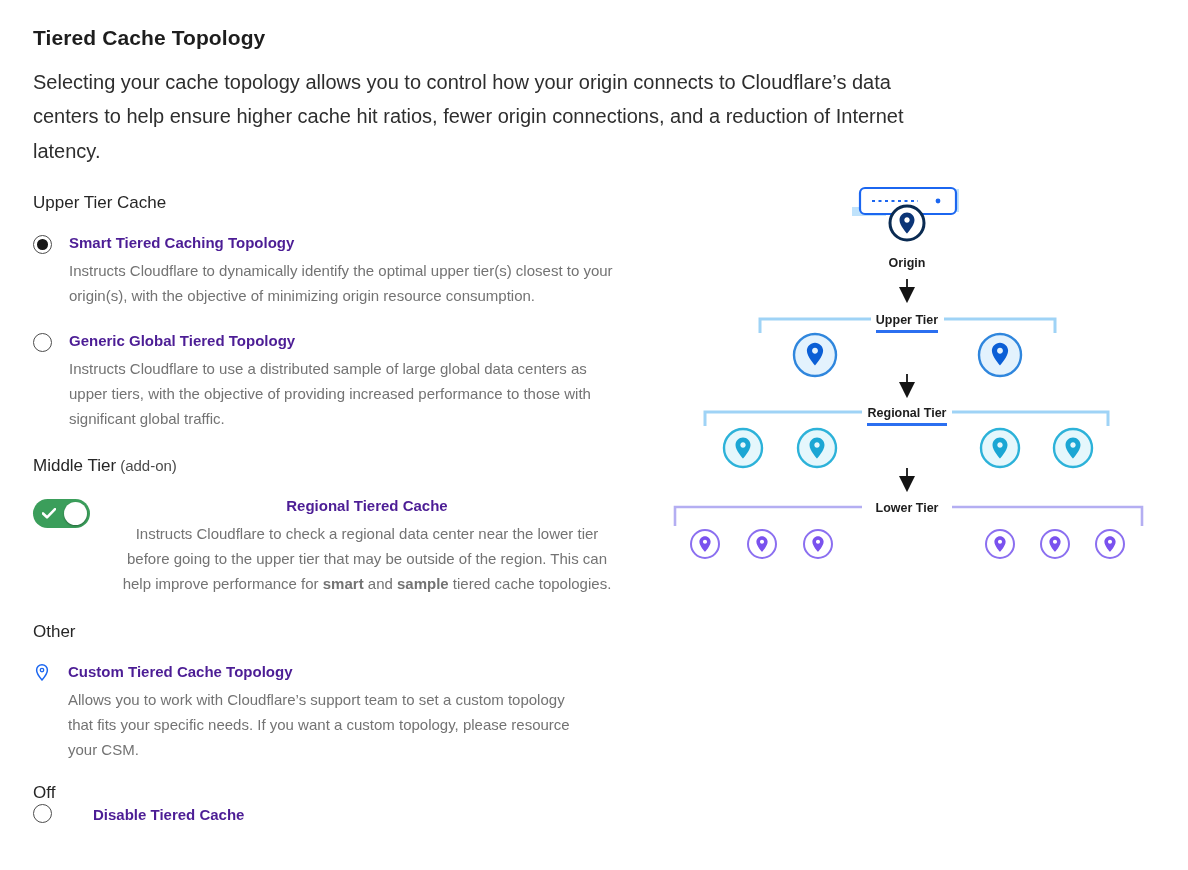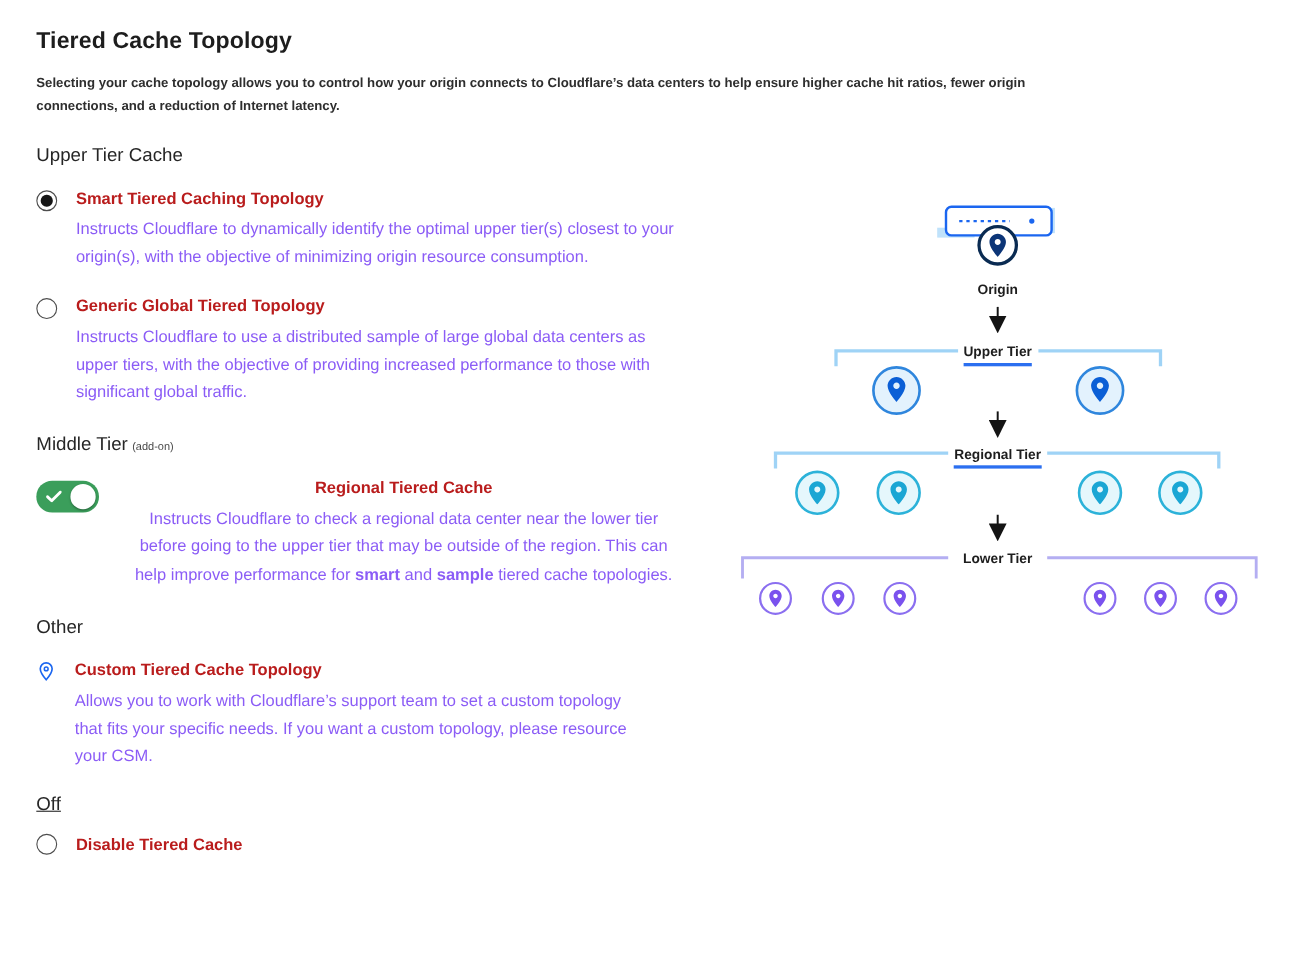--- a/index.html
+++ b/index.html
@@ -2,33 +2,33 @@
 <html><head>
 <meta charset="utf-8">
 <style>
   * { box-sizing: border-box; }
   html,body { margin:0; padding:0; background:#fff; }
   body { font-family:"Liberation Sans", sans-serif; color:#2b2b2b; }
   .page { position:relative; width:1188px; height:870px; background:#fff; overflow:hidden; }
   .content { position:absolute; left:33px; top:26px; width:940px; }
 
   .page-title { font-size:21px; font-weight:700; color:#1d1d1d; margin:0 0 15px 0; letter-spacing:.1px; }
-  .intro { font-size:12px; line-height:1.72; color:#2e2e2e; max-width:915px; margin:0 0 25px 0;font-weight:bold; }
+  .intro { font-size:20px; line-height:1.72; color:#2e2e2e; max-width:915px; margin:0 0 25px 0; }
 
   .section-heading { font-size:17px; font-weight:400; color:#262626; margin:0 0 19px 0; }
-  .section-heading .note { font-size:10px; color:#4a4a4a; margin-left:4px; }
+  .section-heading .note { font-size:15px; color:#4a4a4a; margin-left:4px; }
 
   .opt-row { display:flex; gap:17px; margin-bottom:21px; }
   .control-col { flex:0 0 auto; padding-top:3px; }
 
   .radio { width:19px; height:19px; border:1.6px solid #4d4d4d; border-radius:50%; position:relative; background:#fff; cursor:pointer; }
   .radio.checked::after { content:""; position:absolute; inset:3.2px; background:#161616; border-radius:50%; }
 
-  .opt-label { font-size:15px; font-weight:700; color:#b91c1c; margin:0 0 5px 0; line-height:1.4; }
-  .opt-desc { font-size:15px; line-height:1.68; color:#8b5cf6; margin:0; }
+  .opt-label { font-size:15px; font-weight:700; color:#4c1d95; margin:0 0 5px 0; line-height:1.4; }
+  .opt-desc { font-size:15px; line-height:1.68; color:#737373; margin:0; }
   .w-upper { width:560px; }
   .w-regional { width:498px;text-align:center; }
   .w-custom { width:505px; }
 
   .toggle { width:57px; height:29px; border-radius:15px; background:#3b9e5b; position:relative; display:inline-block; cursor:pointer; border:none; }
   .toggle .knob { position:absolute; top:3px; right:3px; width:23px; height:23px; border-radius:50%; background:#fff; box-shadow:0 1px 2px rgba(0,0,0,.35); }
   .toggle .check { position:absolute; left:9px; top:9px; line-height:0; }
 
   .pin-icon-small { padding-top:1px; }
 
@@ -96,28 +96,28 @@
           <path d="M12 2.5c-4 0-7.2 3.2-7.2 7.2 0 5.2 7.2 13.2 7.2 13.2s7.2-8 7.2-13.2c0-4-3.2-7.2-7.2-7.2z" fill="none" stroke="#1b66f0" stroke-width="2"></path>
           <circle cx="12" cy="9.8" r="2.3" fill="none" stroke="#1b66f0" stroke-width="1.8"></circle>
         </svg>
       </div>
       <div class="w-custom">
         <div class="opt-label">Custom Tiered Cache Topology</div>
         <p class="opt-desc">Allows you to work with Cloudflare’s support team to set a custom topology that fits your specific needs. If you want a custom topology, please resource your CSM.</p>
       </div>
     </div>
 
-    <h2 class="section-heading" style="margin-bottom:16px;text-decoration:underline;">Off</h2>
+    <h2 class="section-heading" style="margin-bottom:0;">Off</h2>
 
     <div class="opt-row">
       <div class="control-col" style="padding-top:1px;">
         <div class="radio" role="radio" aria-checked="false"></div>
       </div>
       <div>
-        <div class="opt-label" style="margin-top:1px;">Disable Tiered Cache</div>
+        <div class="opt-label" style="margin-top:1px;margin-left:24px;">Disable Tiered Cache</div>
       </div>
     </div>
 
   </div>
 
   <div class="diagram">
     <svg width="520" height="402" viewBox="0 0 520 402">
       <defs>
         <symbol id="pin" viewBox="0 0 24 24">
           <path fill-rule="evenodd" d="M12 1.5c-4.1 0-7.5 3.4-7.5 7.5 0 5.6 7.5 13.5 7.5 13.5S19.5 14.6 19.5 9c0-4.1-3.4-7.5-7.5-7.5zm0 10.2c-1.5 0-2.7-1.2-2.7-2.7s1.2-2.7 2.7-2.7 2.7 1.2 2.7 2.7-1.2 2.7-2.7 2.7z"></path>

